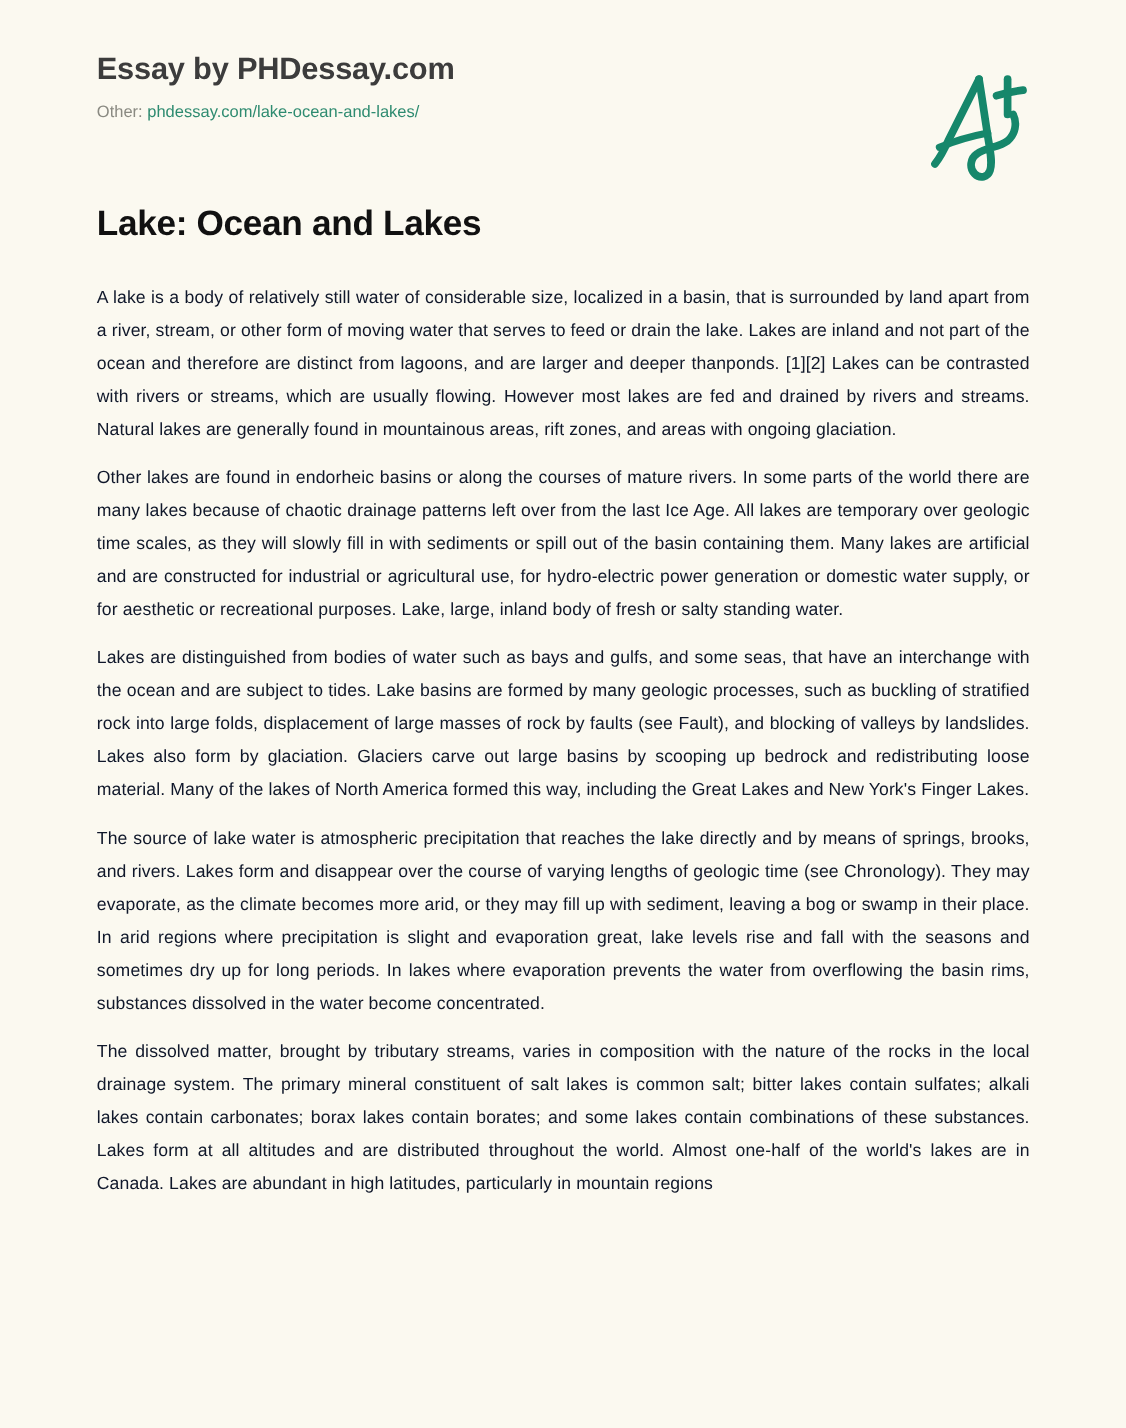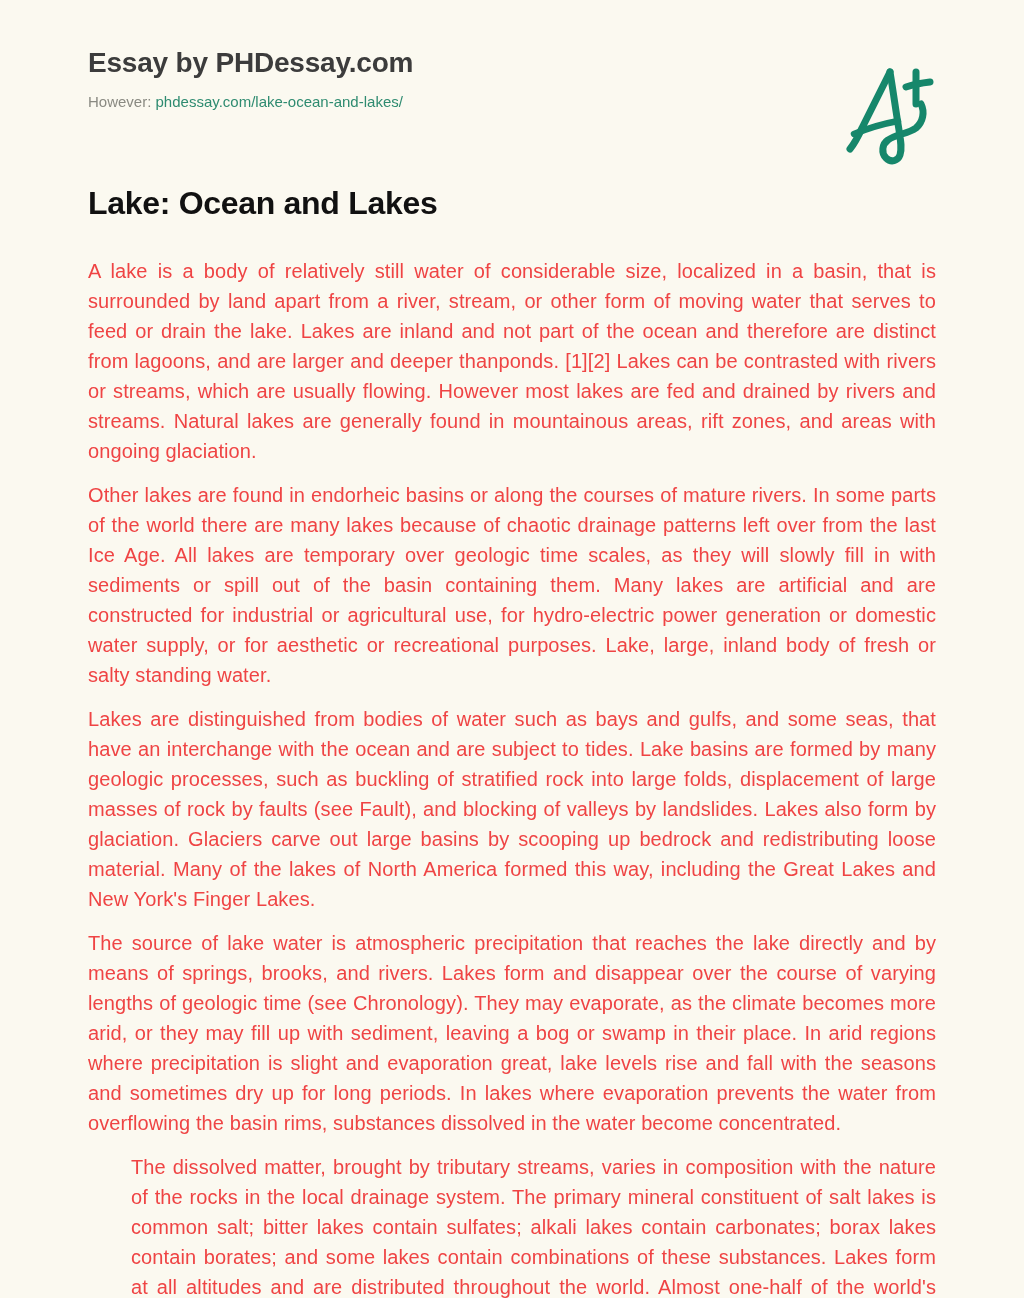--- a/index.html
+++ b/index.html
@@ -75,40 +75,39 @@
     line-height: 1.2;
   }
 
   
   .body-copy {
     padding: 34px 88px 0 88px;
     box-sizing: border-box;
   }
   .body-copy p {
     margin: 0 0 14px 0;
-    font-size: 20px;
+    font-size: 16px;
     line-height: 30px;
     text-align: justify;
-    color: #ef4444;
+    color: #0f172a;
     letter-spacing: 0.1px;
   }
   .body-copy p:last-child {
     margin-bottom: 0;
-    margin-left: 43px;
   }
 </style>
 </head>
 <body>
 
 <div class="page">
 
   <div class="header">
     <div class="brand-line">Essay by PHDessay.com</div>
     <div class="source-line">
-      <span class="source-label">However:</span>
+      <span class="source-label">Other:</span>
       <a class="source-url" href="#">phdessay.com/lake-ocean-and-lakes/</a>
     </div>
 
     <div class="logo">
       <svg viewBox="0 0 120 120" width="120" height="120" aria-hidden="true">
         <g fill="none" stroke="#16876B" stroke-linecap="round" stroke-linejoin="round">
           <path d="M62 22 C54 38, 44 58, 34 78 C30 87, 26 94, 22 99" stroke-width="7"></path>
           <path d="M62 22 C65 40, 68 62, 71 80 C73 92, 74 99, 72 105
                    C70 111, 63 113, 58 108 C53 103, 54 94, 60 90
                    C68 84, 80 84, 88 78 C95 72, 97 62, 93 54" stroke-width="7"></path>

